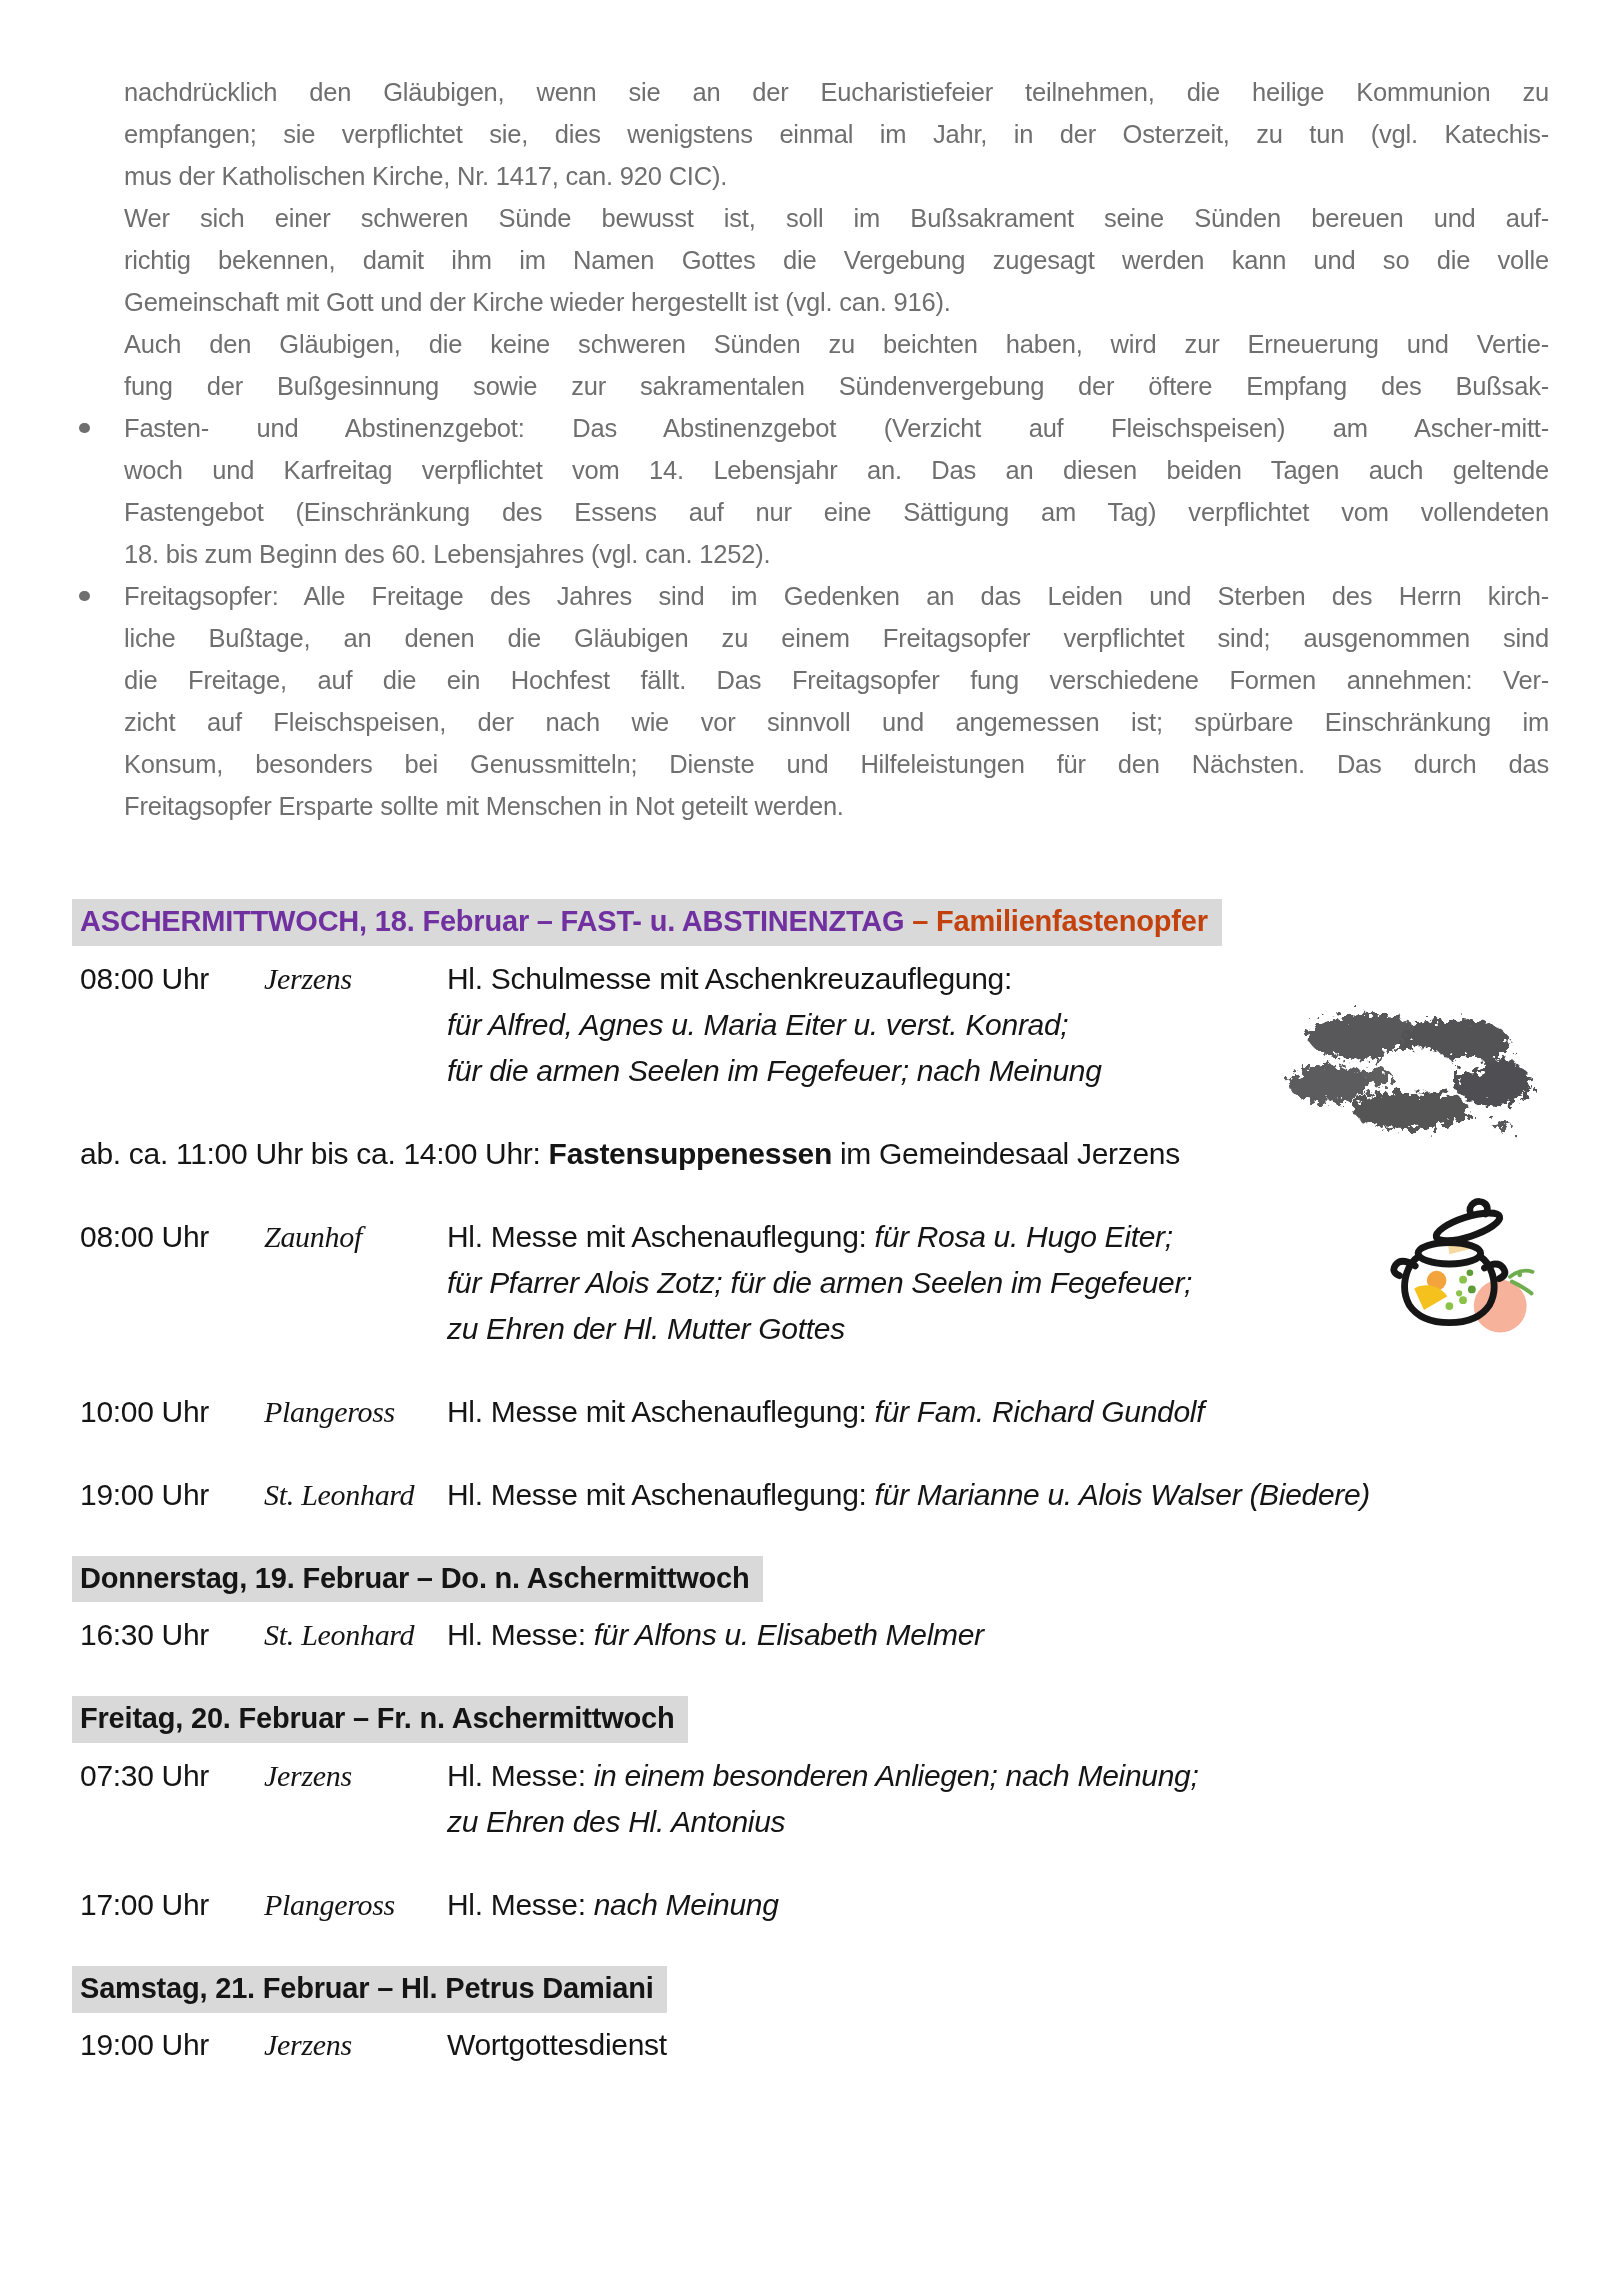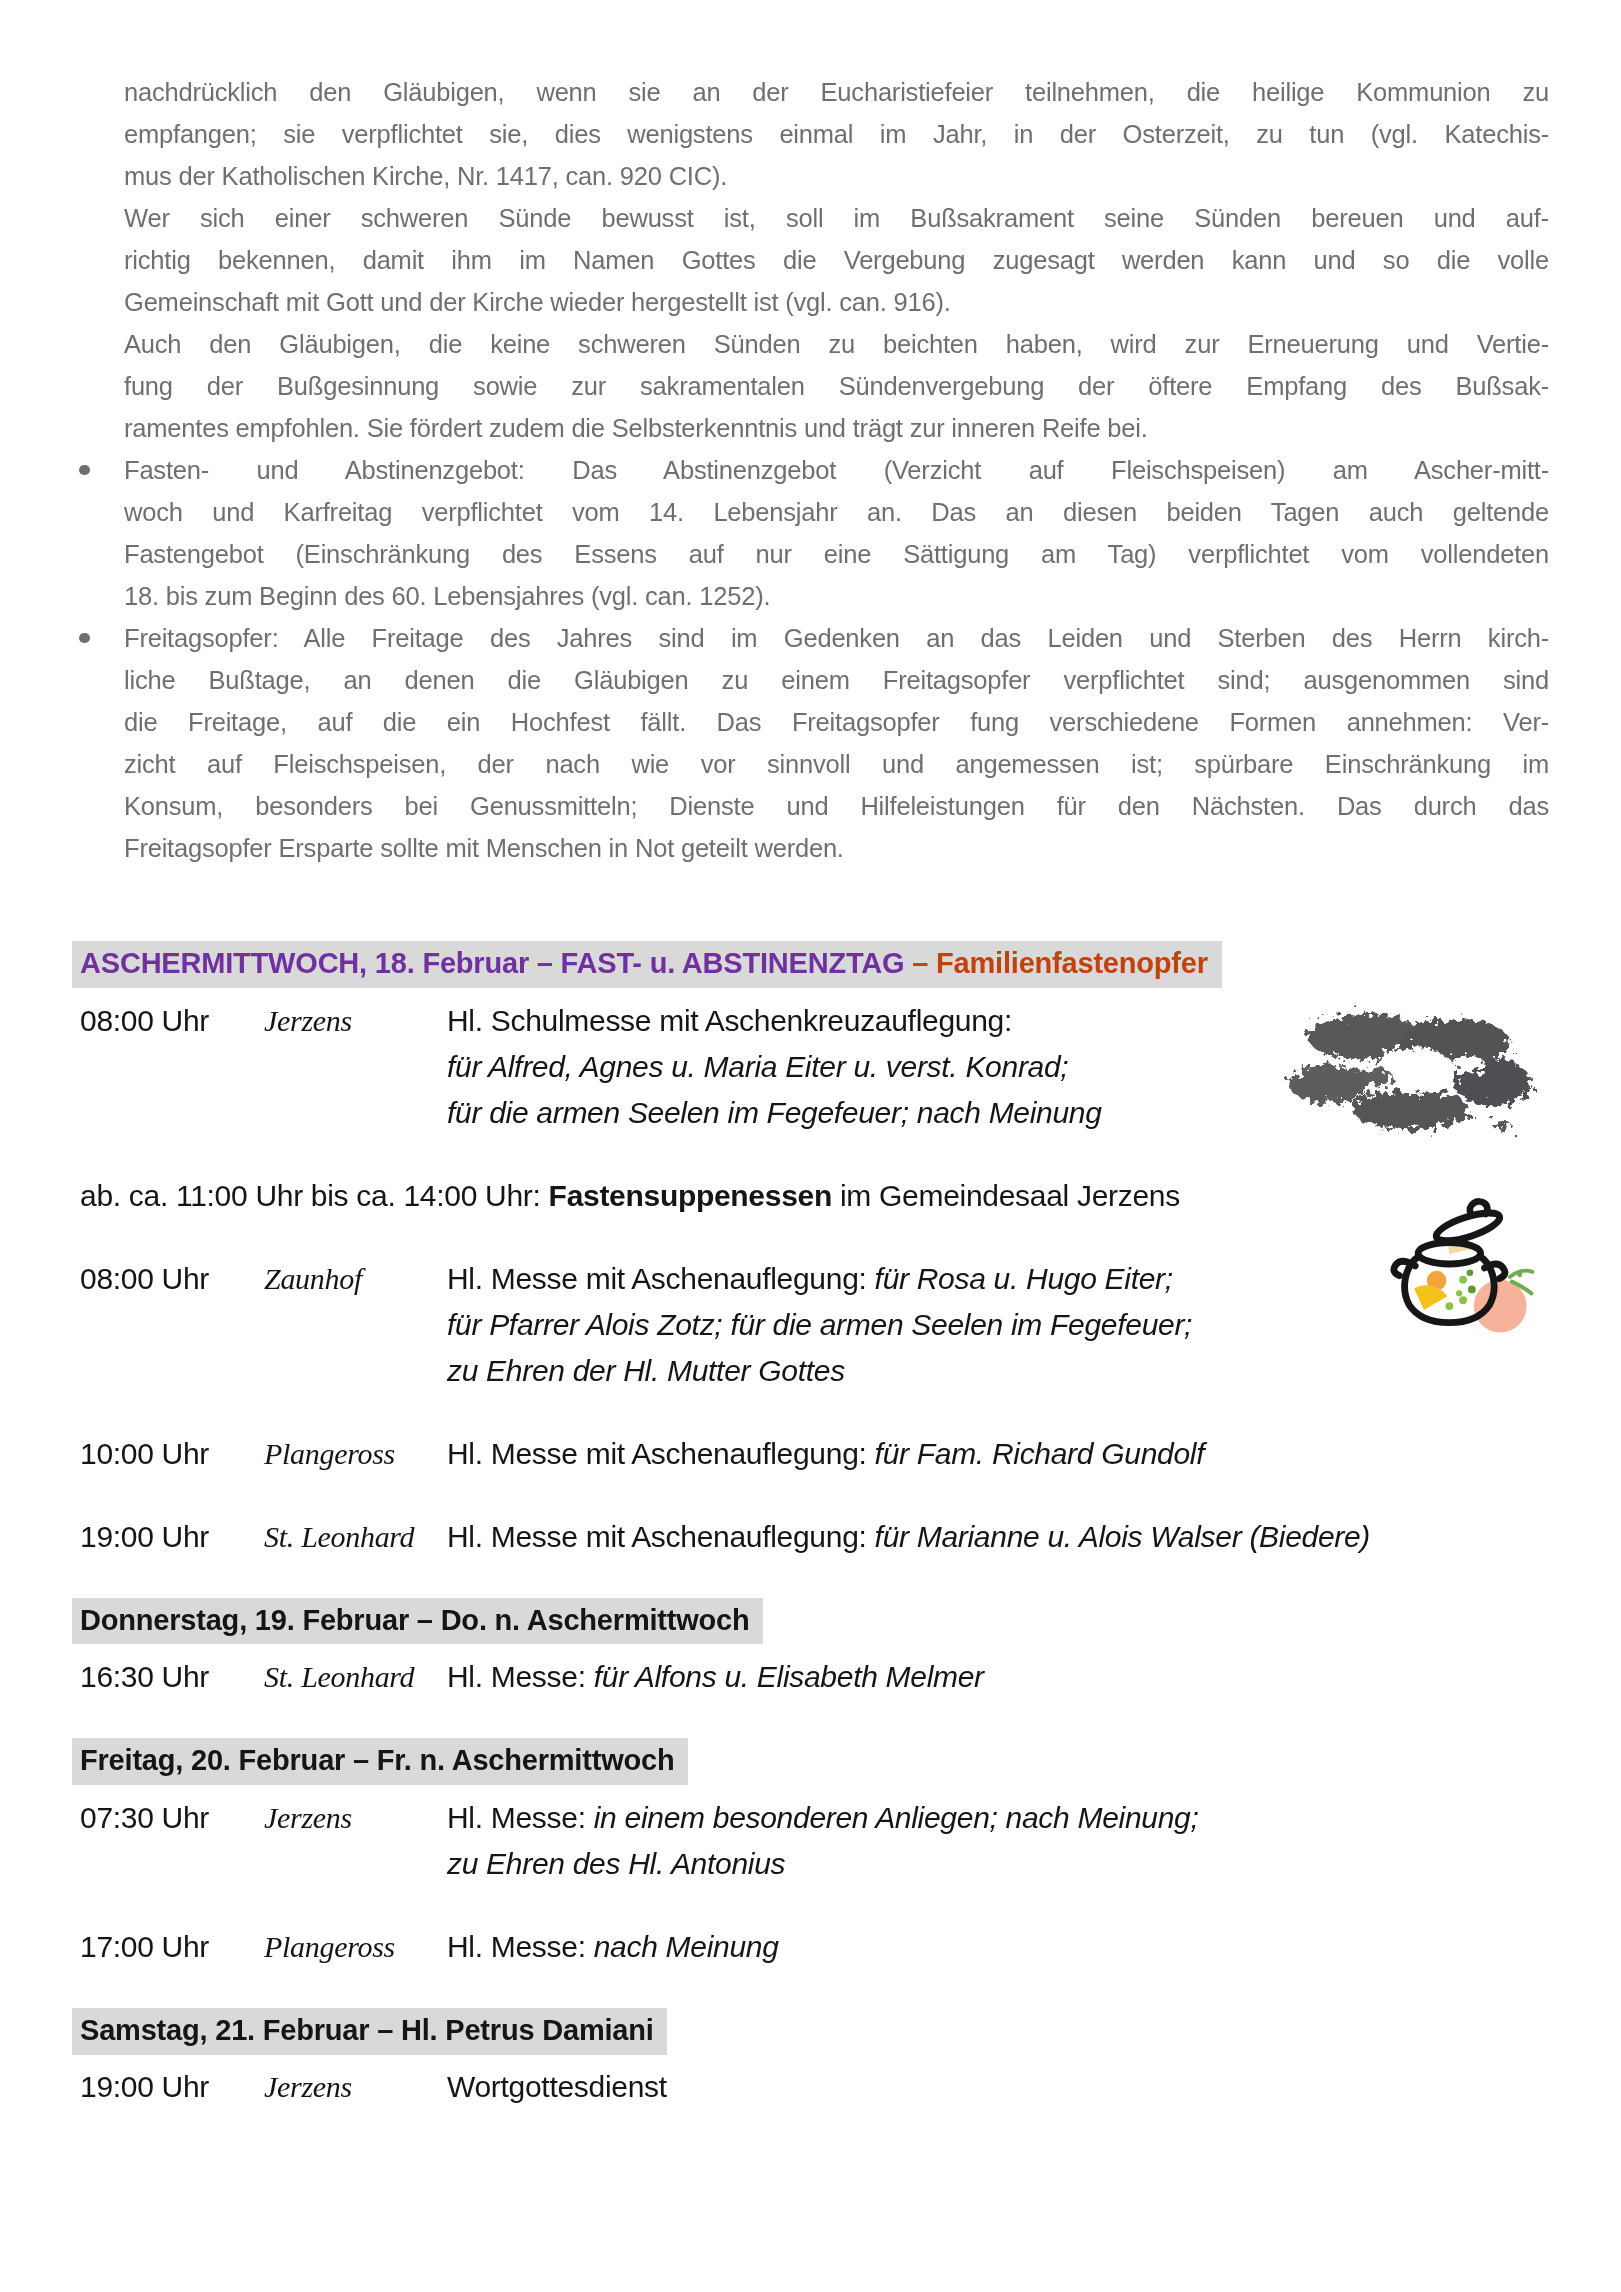--- a/index.html
+++ b/index.html
@@ -74,21 +74,20 @@
         <div class="jline last">mus der Katholischen Kirche, Nr. 1417, can. 920 CIC).</div>
       </div>
       <div class="block">
         <div class="jline">Wer sich einer schweren Sünde bewusst ist, soll im Bußsakrament seine Sünden bereuen und auf-</div>
         <div class="jline">richtig bekennen, damit ihm im Namen Gottes die Vergebung zugesagt werden kann und so die volle</div>
         <div class="jline last">Gemeinschaft mit Gott und der Kirche wieder hergestellt ist (vgl. can. 916).</div>
       </div>
       <div class="block">
         <div class="jline">Auch den Gläubigen, die keine schweren Sünden zu beichten haben, wird zur Erneuerung und Vertie-</div>
         <div class="jline">fung der Bußgesinnung sowie zur sakramentalen Sündenvergebung der öftere Empfang des Bußsak-</div>
-        <div class="jline last">ramentes empfohlen. Sie fördert zudem die Selbsterkenntnis und trägt zur inneren Reife bei.</div>
       </div>
       <div class="block bullet">
         <span class="dot"></span>
         <div class="jline"><span class="lead">Fasten- und Abstinenzgebot:</span><span> Das Abstinenzgebot (Verzicht auf Fleischspeisen) am Ascher-mitt-</span></div>
         <div class="jline">woch und Karfreitag verpflichtet vom 14. Lebensjahr an. Das an diesen beiden Tagen auch geltende</div>
         <div class="jline">Fastengebot (Einschränkung des Essens auf nur eine Sättigung am Tag) verpflichtet vom vollendeten</div>
         <div class="jline last">18. bis zum Beginn des 60. Lebensjahres (vgl. can. 1252).</div>
       </div>
       <div class="block bullet">
         <span class="dot"></span>

